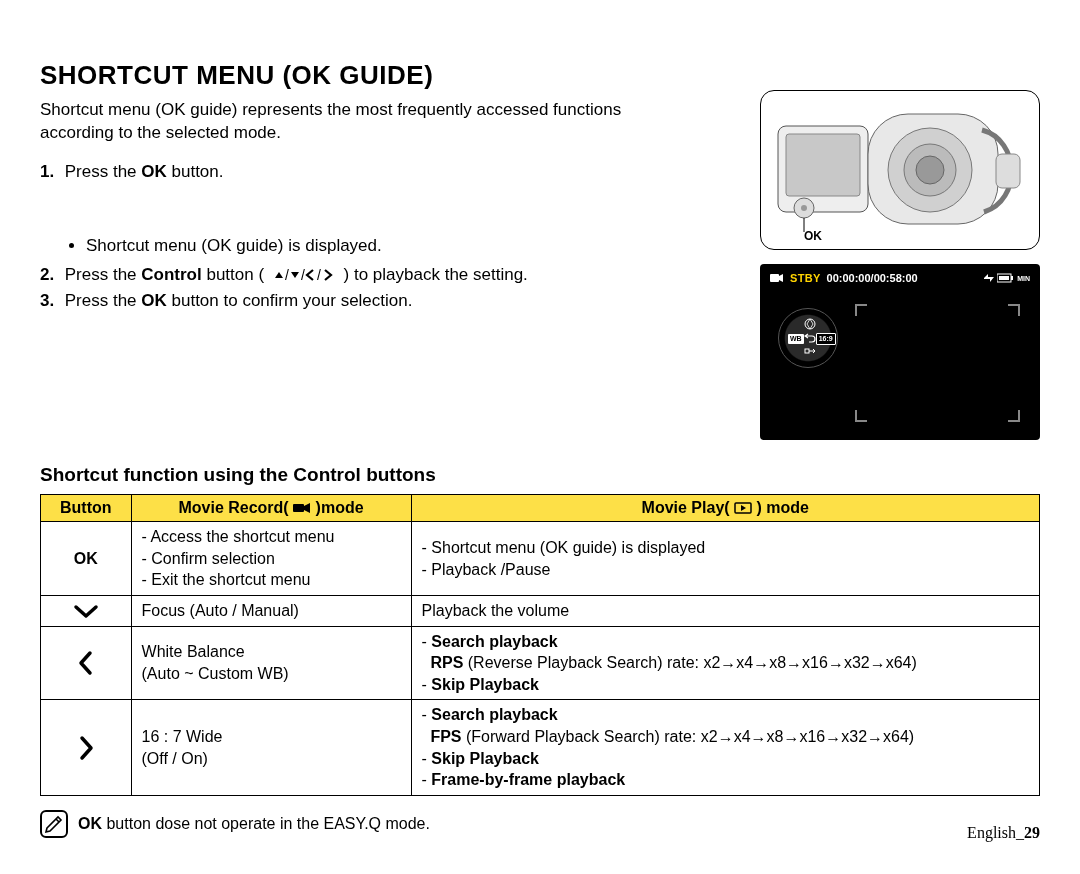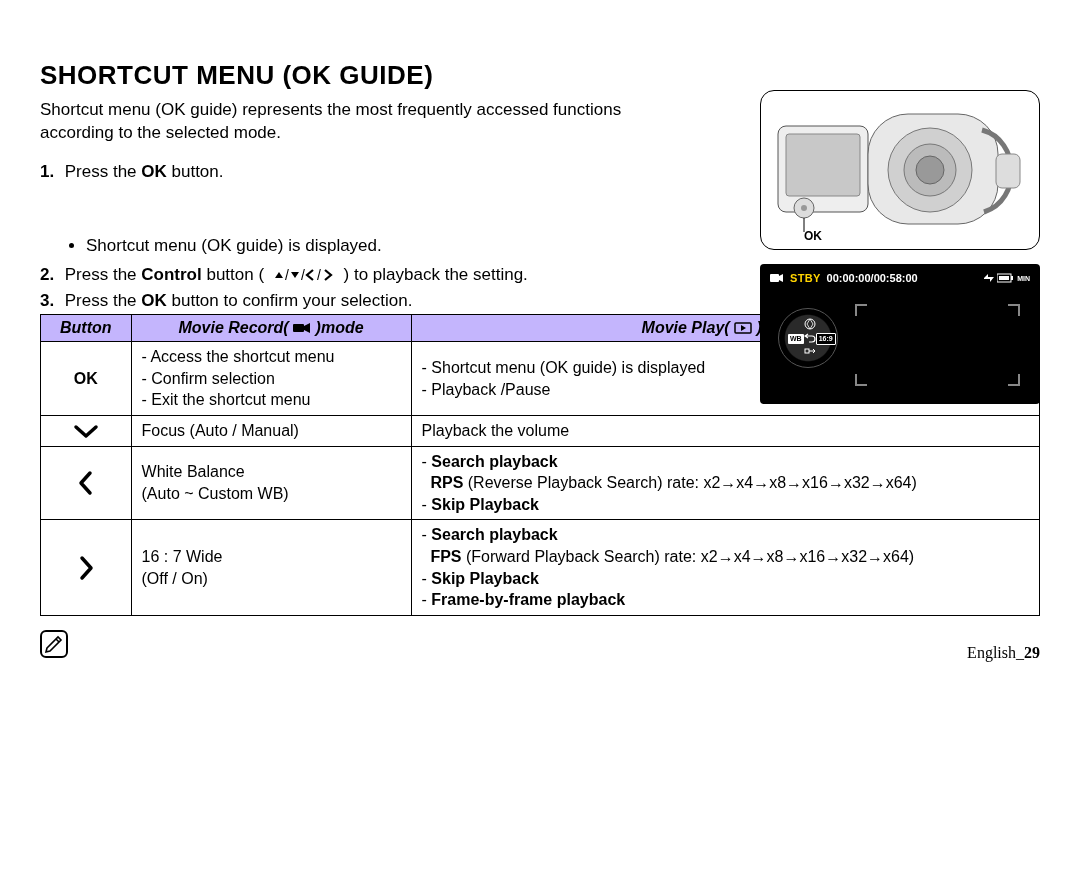--- a/index.html
+++ b/index.html
@@ -38,21 +38,21 @@
     background: #fff;
     display:flex;
     align-items:center;
     justify-content:center;
   }
   .camcorder svg { display:block; }
   .ok-label { font-size: 12px; font-weight: bold; text-align:center; position:absolute; left: 43px; top: 138px; }
 
   .screen {
     width: 280px;
-    height: 140px;
+    height: 176px;
     background: #000;
     border-radius: 4px;
     margin-top: 14px;
     position: relative;
     color: #fff;
     font-size: 10px;
   }
   .screen .topbar { position:absolute; top:8px; left:10px; right:10px; display:flex; align-items:center; gap:6px; }
   .screen .topbar .cam-icon svg { display:block; }
   .screen .stby { color: #ffd400; font-weight: bold; font-size: 11px; letter-spacing:0.3px; }
@@ -86,26 +86,25 @@
   h2.subhead {
     font-size: 19px; font-weight: bold; margin-top: 150px; margin-bottom: 8px;
   }
 
   table.func {
     width: 100%;
     border-collapse: collapse;
     font-size: 16px;
   }
   table.func th {
-    background: #c4b5fd;
+    background: #fde047;
     font-weight: bold;
     text-align: center;
     padding: 4px 19px;
     border: 1px solid #000;
-    font-style: italic;
   }
   table.func td {
     border: 1px solid #000;
     padding: 4px 10px;
     vertical-align: middle;
     line-height: 1.35;
   }
   table.func td.btncell { text-align:center; font-weight:bold; width: 90px; padding: 6px 4px;}
   table.func td.reccell { width: 280px; }
   .arrow-cell svg { display:block; margin: 0 auto; }
@@ -221,20 +220,21 @@
                 <rect x="1" y="3" width="4" height="4" fill="none" stroke="#fff"></rect>
                 <path d="M5 5 L11 5 M9 3 L11 5 L9 7" fill="none" stroke="#fff"></path>
               </svg></span>
           <span></span>
         </div>
       </div>
       <div class="corners"><span></span></div>
     </div>
   </div>
 
+  <h2 class="subhead">Shortcut function using the Control buttons</h2>
 
   <table class="func">
     <thead>
       <tr>
         <th>Button</th>
         <th>Movie Record( <svg width="18" height="12" viewBox="0 0 18 12" style="vertical-align:-1px">
               <rect x="0" y="2" width="11" height="8" rx="1" fill="#000"></rect>
               <path d="M11 4 L17 1 L17 11 L11 8 Z" fill="#000"></path>
             </svg> )mode</th>
         <th>Movie Play( <svg width="18" height="12" viewBox="0 0 18 12" style="vertical-align:-1px">
@@ -301,18 +301,19 @@
     </tbody>
   </table>
 
   <div class="note-row">
     <div class="note-icon">
       <svg width="20" height="20" viewBox="0 0 20 20">
           <path d="M3 14 L14 3 L17 6 L6 17 L2 18 Z" fill="none" stroke="#000" stroke-width="1.6"></path>
           <line x1="12" y1="5" x2="15" y2="8" stroke="#000" stroke-width="1.6"></line>
         </svg>
     </div>
+    <div><span class="bold">OK</span><span> button dose not operate in the EASY.Q mode.</span></div>
     <div class="pagefoot">
       <span>English_</span><span class="pnum">29</span>
     </div>
   </div>
 
 </div>
 
 </body></html>

